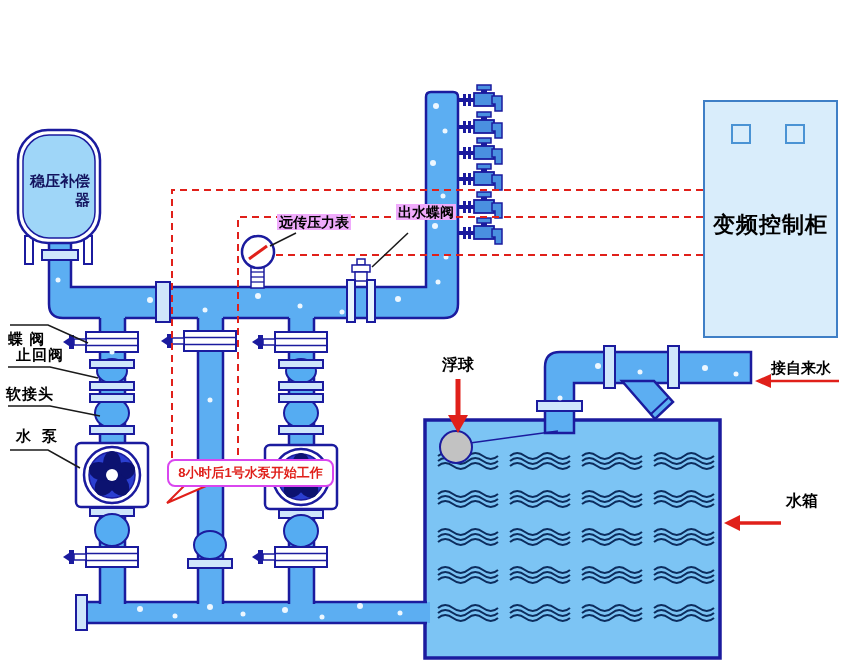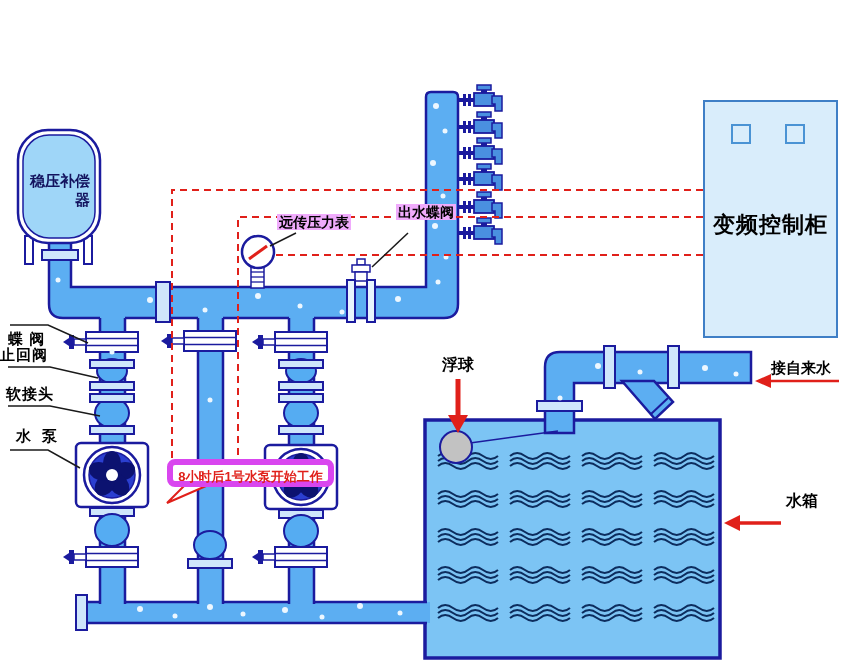--- a/index.html
+++ b/index.html
@@ -14,21 +14,21 @@
              font-size:25px;font-weight:bold;color:#000;text-align:center;line-height:38px;letter-spacing:1px;}
   .compensator-label{position:absolute;left:30px;top:172px;width:60px;text-align:right;
              font-size:15px;font-weight:bold;color:#13135e;line-height:1.25;white-space:normal;}
   .cabinet{position:absolute;left:703px;top:100px;width:135px;height:238px;
            background:#d9edfb;border:2px solid #3f7fc6;box-sizing:border-box;}
   .cabinet .sq{position:absolute;top:22px;width:20px;height:20px;border:2px solid #4a93d4;box-sizing:border-box;}
   .cabinet .sq1{left:26px;} .cabinet .sq2{left:80px;}
   .cabinet-label{position:absolute;left:0;top:108px;width:100%;text-align:center;
            font-size:22px;font-weight:bold;color:#000;letter-spacing:1px;}
   .note-bubble{position:absolute;left:167px;top:459px;width:167px;height:28px;
-           background:#fff;border:6px solid #d946ef;border-radius:8px;box-sizing:border-box;
+           background:#fff;border:2px solid #d946ef;border-radius:8px;box-sizing:border-box;
            color:#e0201a;font-size:13px;font-weight:bold;text-align:center;line-height:24px;}
   .float-label{font-size:16px;}
   .inlet-label{font-size:15px;text-align:center;}
   .tankside-label{font-size:16px;}
 </style>
 </head>
 <body>
 
 <div class="stage">
 
@@ -260,21 +260,21 @@
     <path d="M408 233 L372 267"></path>
   </g>
 
   <polygon points="184,486 206,486 167,503" fill="#ffffff" stroke="#e0201a" stroke-width="2"></polygon>
 </svg>
 
 
 <div class="compensator-label">稳压补偿器</div>
 
 <div class="lbl lbl-left" style="left:8px;top:304px;margin-top:26px;">蝶 阀</div>
-<div class="lbl lbl-left" style="left:0;top:346px;">止回阀</div>
+<div class="lbl lbl-left" style="left:16px;top:346px;">止回阀</div>
 <div class="lbl lbl-left" style="left:6px;top:385px;">软接头</div>
 <div class="lbl lbl-left" style="left:16px;top:429px;font-family:Liberation Mono, monospace;">水 泵</div>
 
 <div class="lbl lbl-mid" style="left:277px;top:214px;">远传压力表</div>
 <div class="lbl lbl-mid" style="left:396px;top:204px;">出水蝶阀</div>
 
 <div class="lbl float-label" style="left:442px;top:356px;">浮球</div>
 <div class="lbl inlet-label" style="left:771px;top:359px;">接自来水</div>
 <div class="lbl tankside-label" style="left:786px;top:492px;">水箱</div>
 

